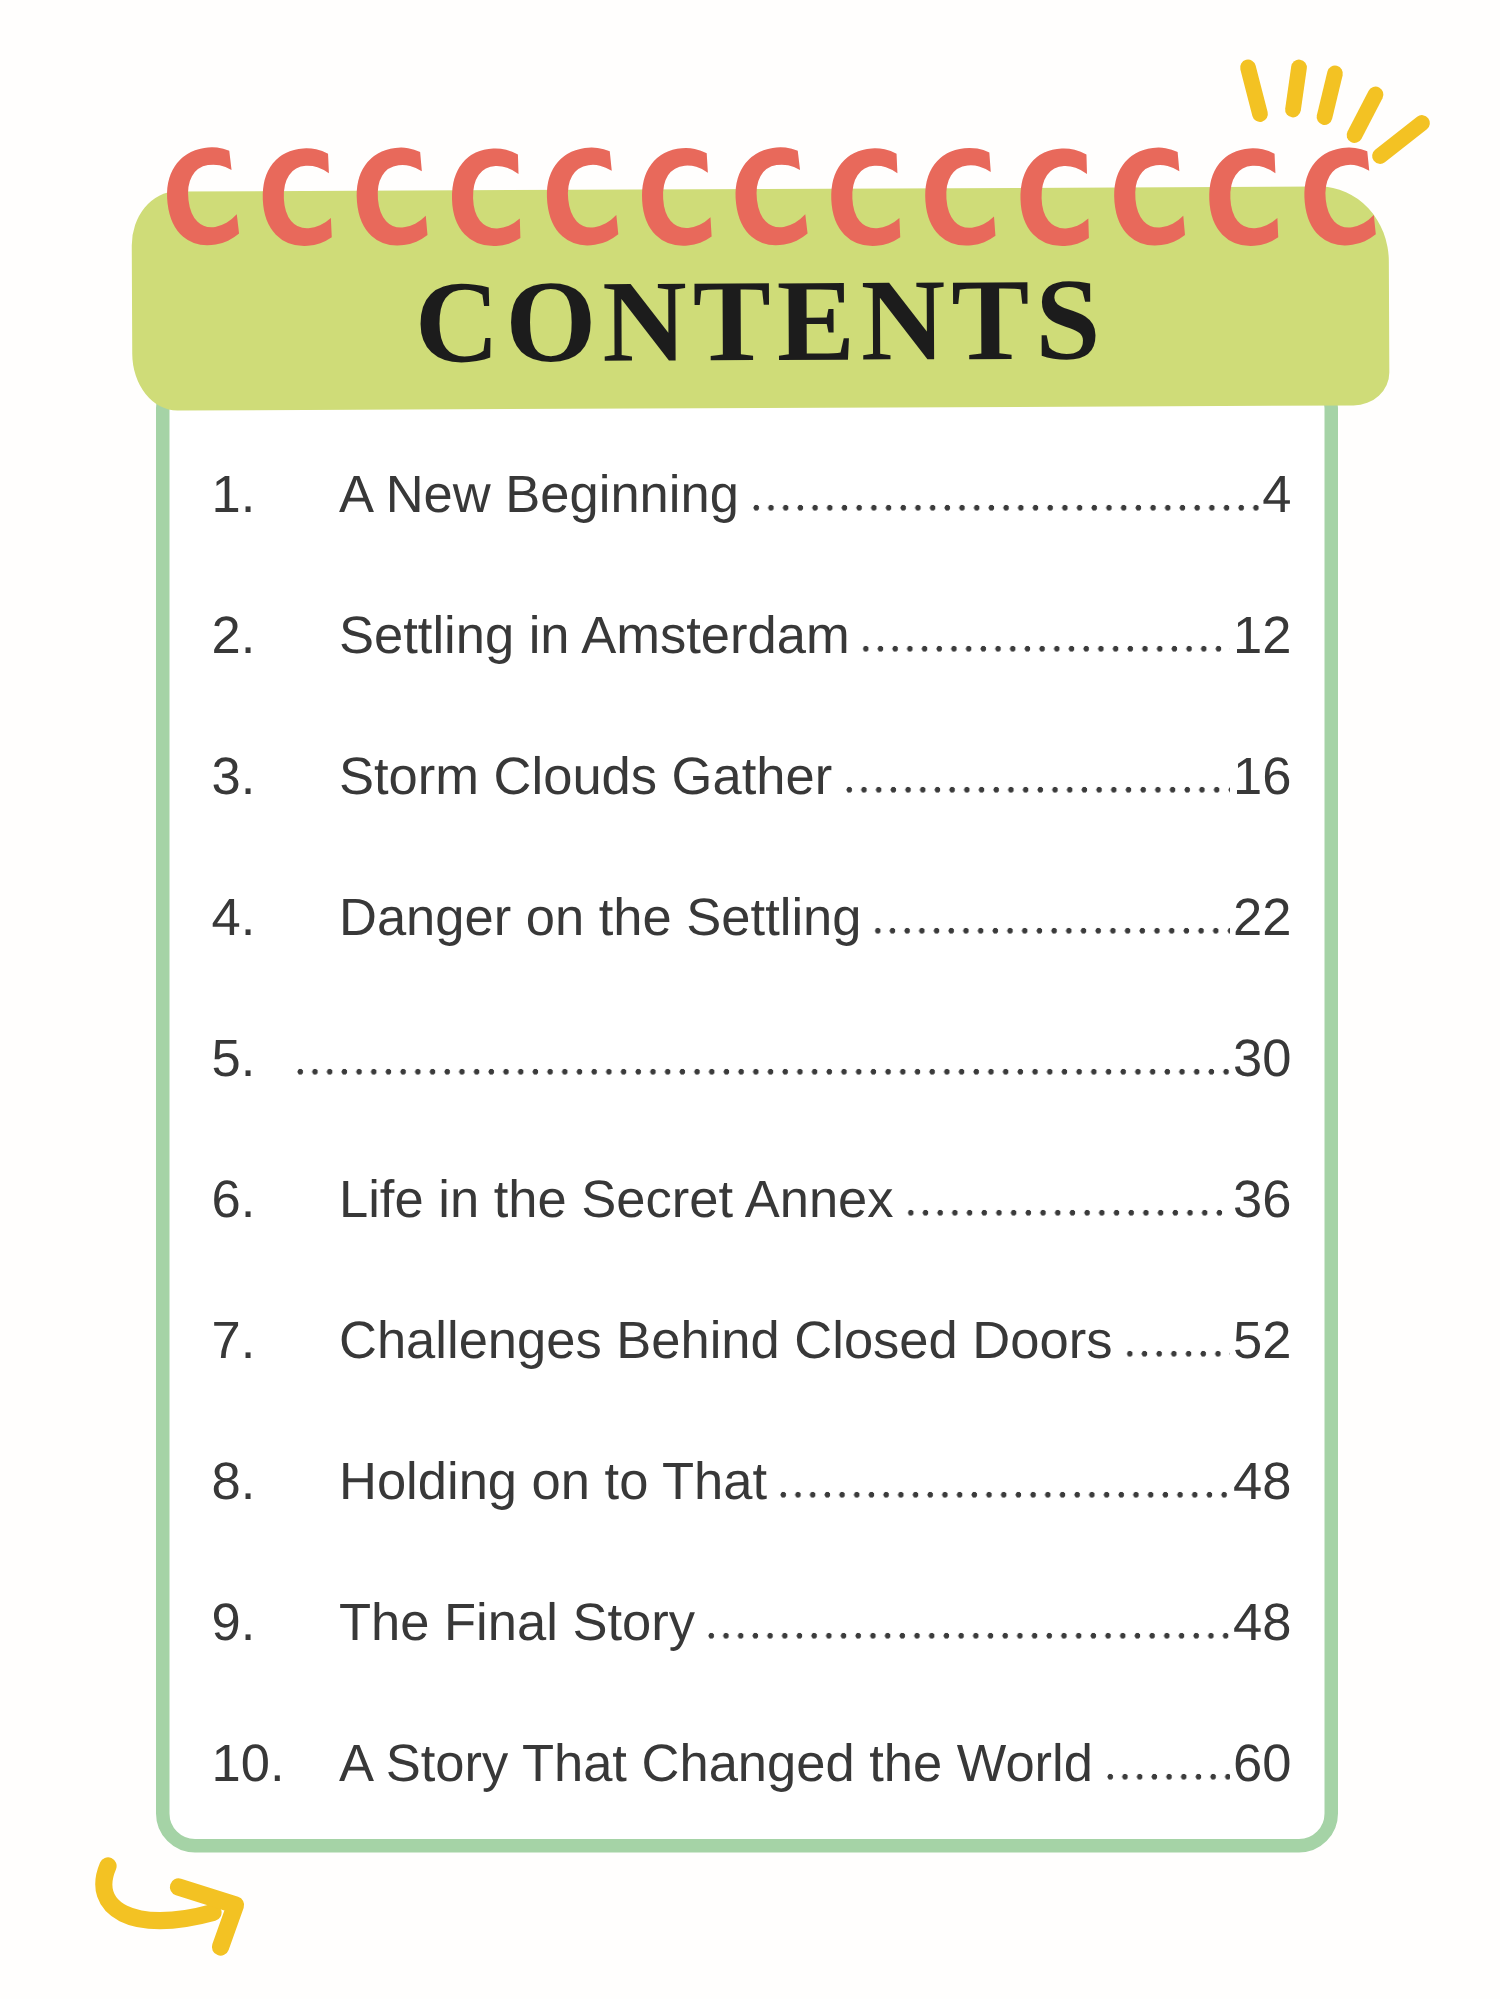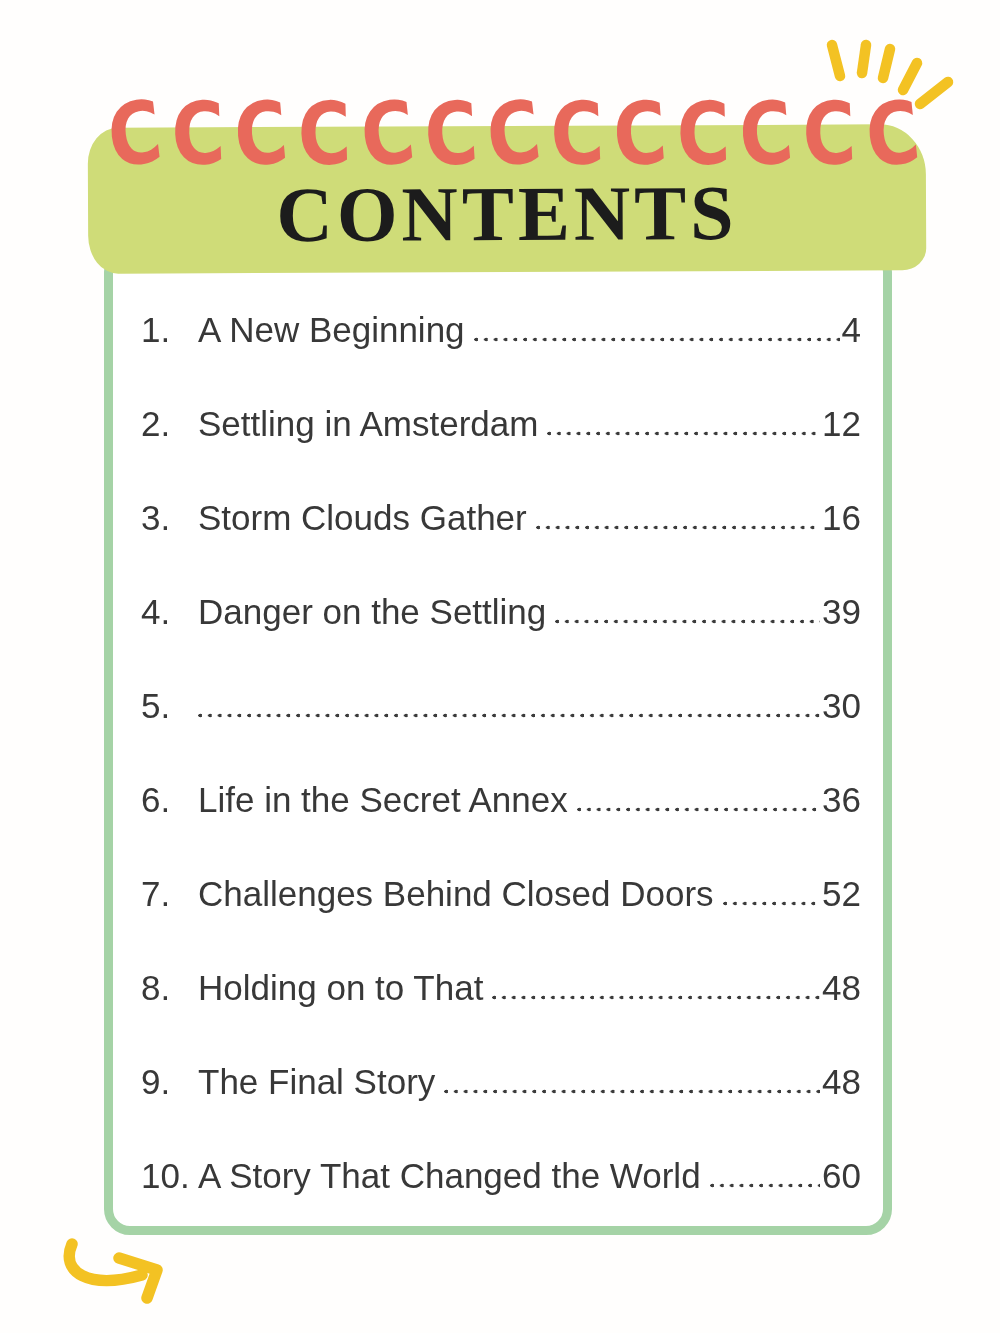--- a/index.html
+++ b/index.html
@@ -51,21 +51,21 @@
     background:#ffffff;
     z-index:1;
     padding:26px 22px 0 28px;
   }
   .toc-row {
     display:flex; align-items:baseline;
     height:94px; line-height:94px;
     font-size:35px; color:#383838; white-space:nowrap;
   }
   .toc-num   { width:57px; flex:0 0 auto; }
-  .toc-title { flex:0 0 auto; padding-right:9px; }
+  .toc-title { flex:0 0 auto; padding-right:9px;margin-left:28px; }
   .toc-leader {
     flex:1 1 auto; height:5px; margin:0 2px 1px 0;
     background-image:radial-gradient(circle at 2.2px 2.5px, #3b3b3b 1.7px, rgba(0,0,0,0) 2.1px);
     background-size:9.8px 5px; background-repeat:repeat-x;
   }
   .toc-page { flex:0 0 auto; }
 
   
   .arrow { position:absolute; left:56px; top:1238px; z-index:2; }
 </style>
@@ -120,21 +120,21 @@
       <div class="toc-row">
     <span class="toc-num">3.</span>
     <span class="toc-title">Storm Clouds Gather</span>
     <span class="toc-leader"></span>
     <span class="toc-page">16</span>
   </div>
       <div class="toc-row">
     <span class="toc-num">4.</span>
     <span class="toc-title">Danger on the Settling</span>
     <span class="toc-leader"></span>
-    <span class="toc-page">39</span>
+    <span class="toc-page">22</span>
   </div>
       <div class="toc-row">
     <span class="toc-num">5.</span>
     <span class="toc-leader"></span>
     <span class="toc-page">30</span>
   </div>
       <div class="toc-row">
     <span class="toc-num">6.</span>
     <span class="toc-title">Life in the Secret Annex</span>
     <span class="toc-leader"></span>

